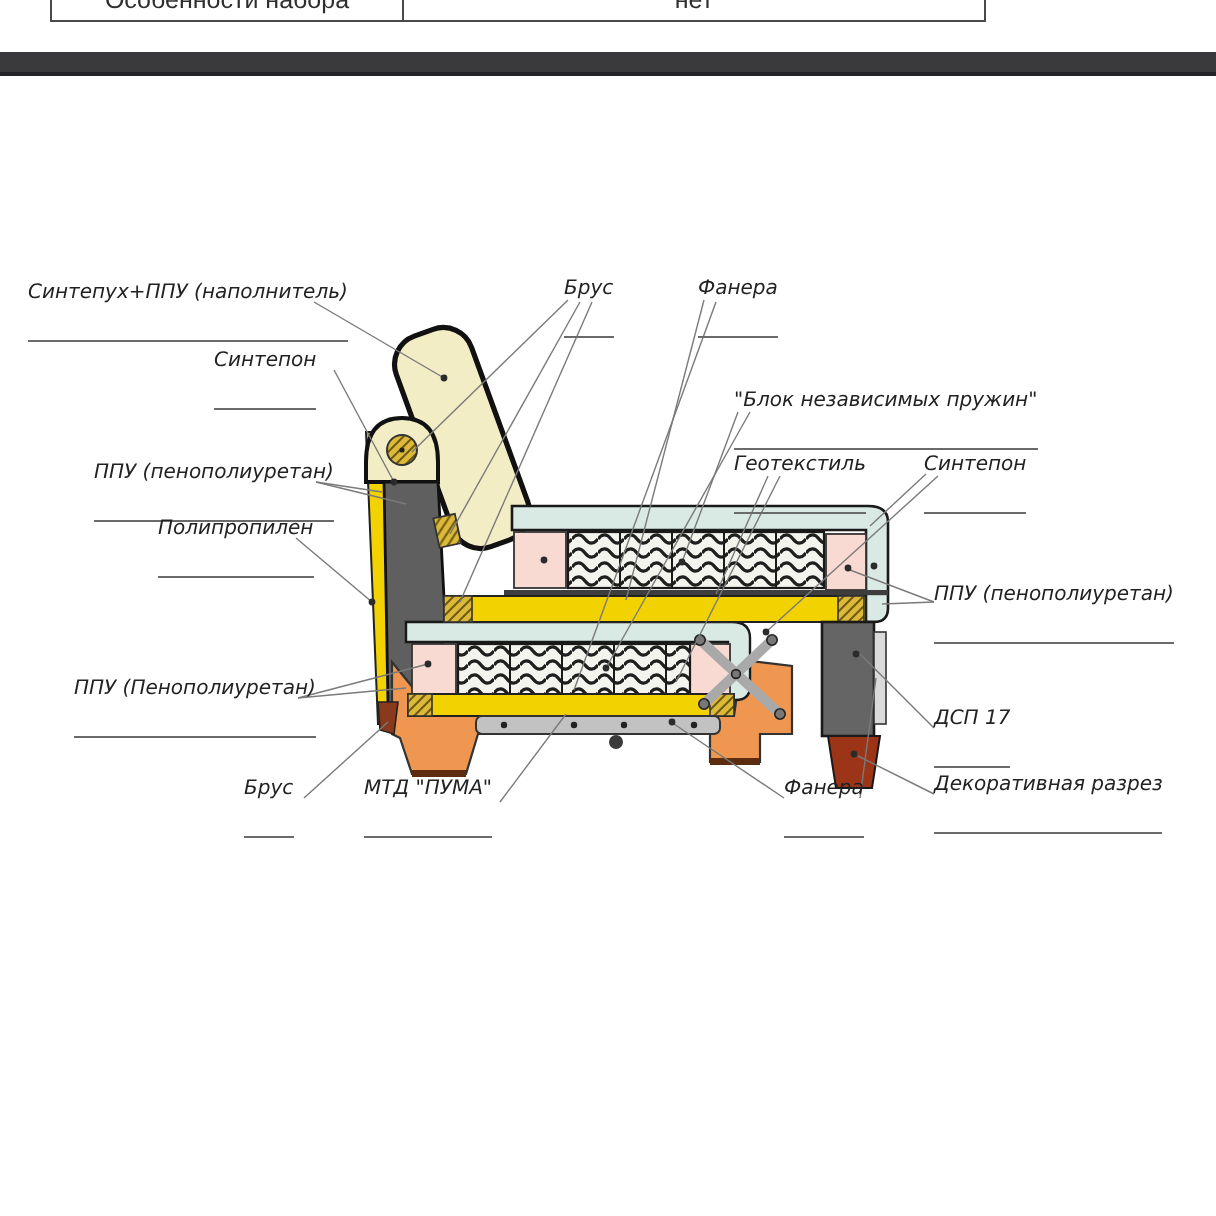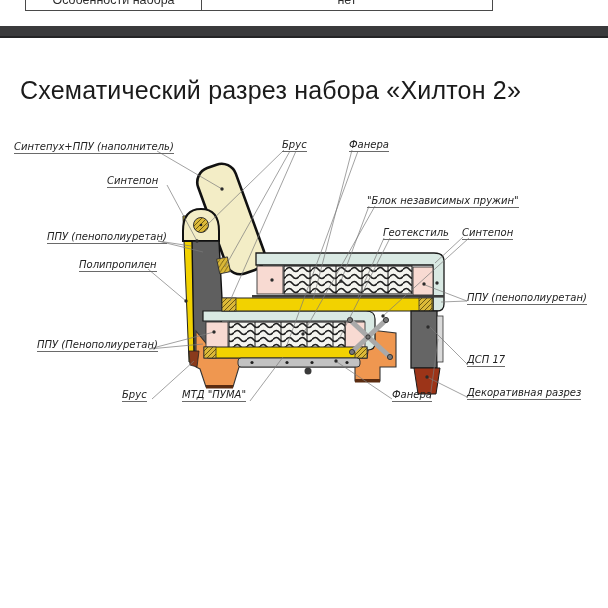--- a/index.html
+++ b/index.html
@@ -13,40 +13,39 @@
   
   .dark-bar{position:absolute;left:0;top:26px;width:608px;height:12px;background:#3a3a3c;border-bottom:2px solid #242426;box-sizing:border-box;}
   
   .sec-title{position:absolute;left:20px;font-size:25px;color:#1b1b1b;letter-spacing:0.2px;white-space:nowrap;}
   .title-top{top:76px;}
   .title-bottom{top:536px;}
   
   .diagram{position:absolute;left:0;top:0;width:608px;height:608px;}
   svg{position:absolute;left:0;top:0;}
   .dlabel{position:absolute;font-size:10px;font-style:italic;color:#222;white-space:nowrap;
-          border-bottom:1px solid #6a6a6a;padding-bottom:1px;line-height:11px;
+          border-bottom:1px solid #6a6a6a;padding-bottom:18px;line-height:11px;
           font-family:"DejaVu Sans", sans-serif;}
 </style>
 </head>
 <body>
 
 <div class="page">
 
   <div>
     <div class="tbl-cell cell1">
       <div class="txt">Особенности набора</div>
     </div>
     <div class="tbl-cell cell2">
       <div class="txt">нет</div>
     </div>
   </div>
 
   <div class="dark-bar"></div>
 
-  <div class="sec-title title-top">Схематический разрез набора «Хилтон 2»</div>
 
   <div class="diagram">
     <svg width="608" height="608" viewBox="0 0 608 608">
       <defs>
         <pattern id="spr" width="13" height="7" patternUnits="userSpaceOnUse">
           <rect width="13" height="7" fill="#f4f4ef"></rect>
           <path d="M0,3.5 C2,0.8 4.5,0.8 6.5,3.5 C8.5,6.2 11,6.2 13,3.5" fill="none" stroke="#1f1f1f" stroke-width="1.6"></path>
         </pattern>
         <pattern id="hatch" width="5" height="5" patternUnits="userSpaceOnUse">
           <rect width="5" height="5" fill="#dcb938"></rect>
@@ -174,21 +173,21 @@
 
     <div class="dlabel" style="left:14px;top:141px;">Синтепух+ППУ (наполнитель)</div>
     <div class="dlabel" style="left:107px;top:175px;">Синтепон</div>
     <div class="dlabel" style="left:47px;top:231px;">ППУ (пенополиуретан)</div>
     <div class="dlabel" style="left:79px;top:259px;text-align:center;">Полипропилен</div>
     <div class="dlabel" style="left:37px;top:339px;">ППУ (Пенополиуретан)</div>
     <div class="dlabel" style="left:122px;top:389px;">Брус</div>
     <div class="dlabel" style="left:282px;top:139px;">Брус</div>
     <div class="dlabel" style="left:349px;top:139px;">Фанера</div>
     <div class="dlabel" style="left:367px;top:195px;">"Блок независимых пружин"</div>
-    <div class="dlabel" style="left:383px;top:227px;text-align:right;">Геотекстиль</div>
+    <div class="dlabel" style="left:367px;top:227px;text-align:right;">Геотекстиль</div>
     <div class="dlabel" style="left:462px;top:227px;">Синтепон</div>
     <div class="dlabel" style="left:467px;top:292px;">ППУ (пенополиуретан)</div>
     <div class="dlabel" style="left:467px;top:354px;">ДСП 17</div>
     <div class="dlabel" style="left:467px;top:387px;">Декоративная разрез</div>
     <div class="dlabel" style="left:182px;top:389px;">МТД "ПУМА"</div>
     <div class="dlabel" style="left:392px;top:389px;">Фанера</div>
   </div>
 
 </div>
 

